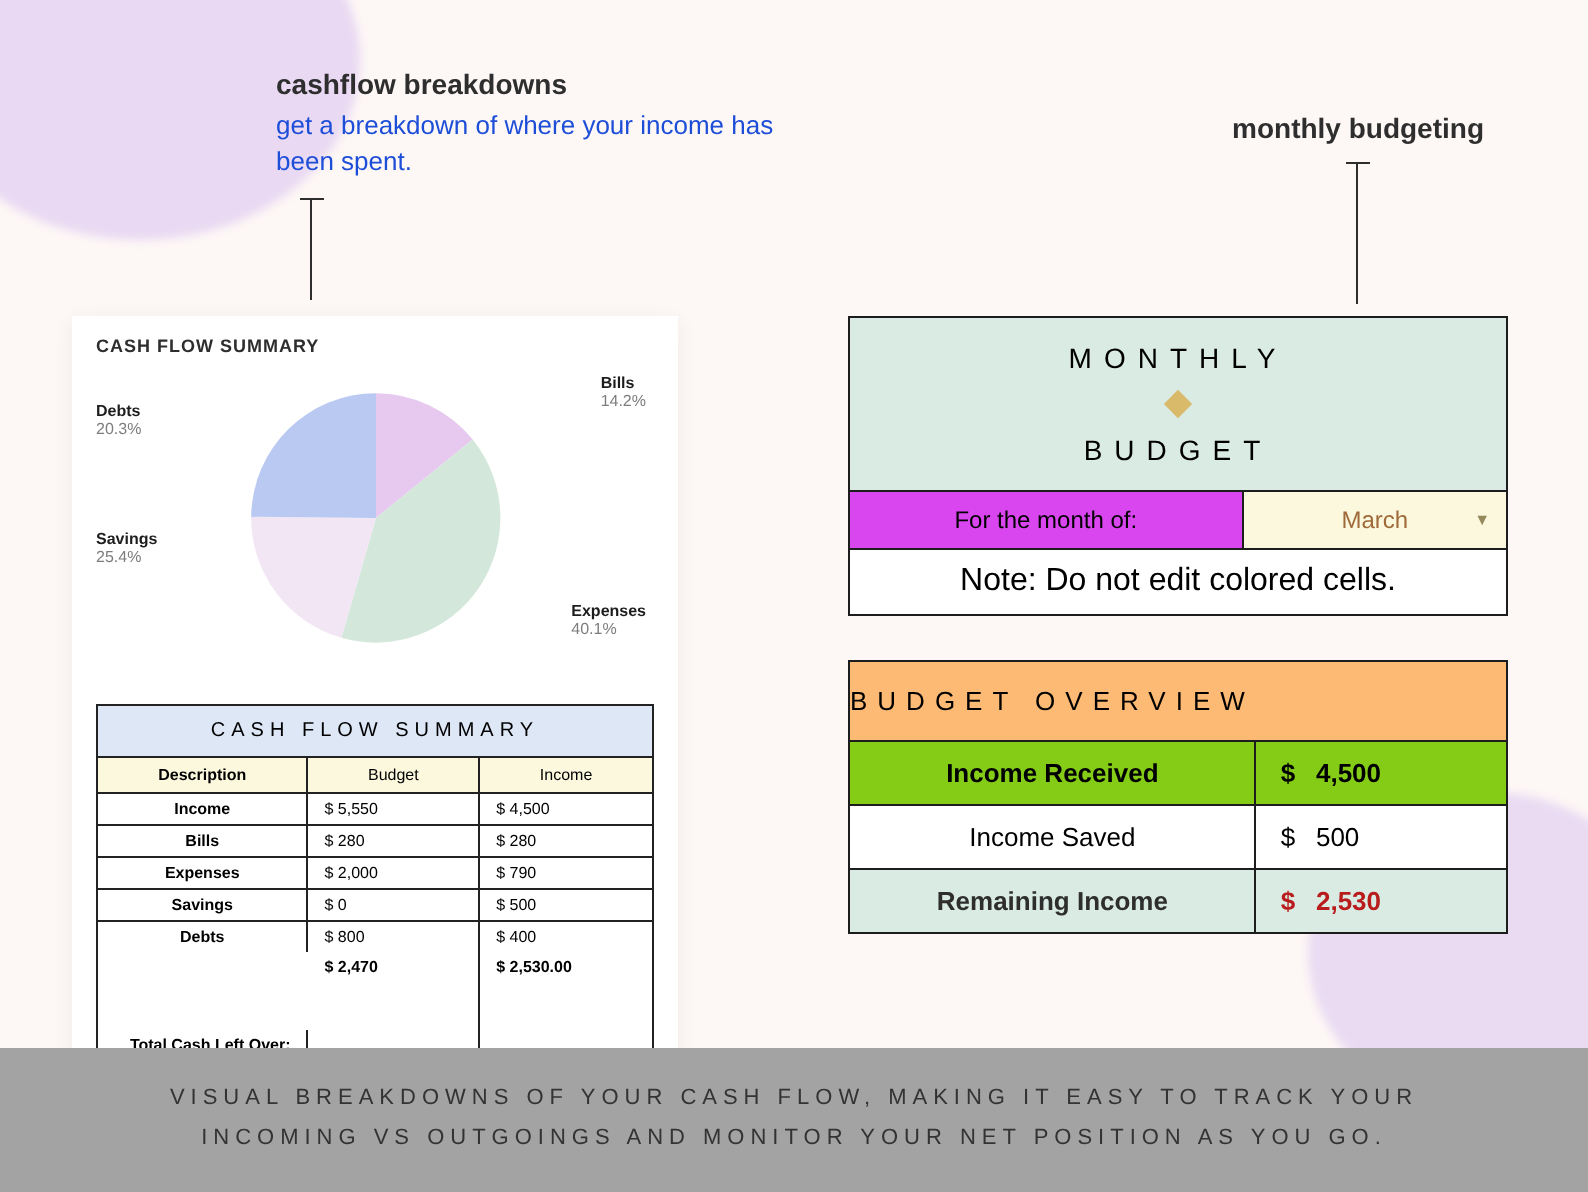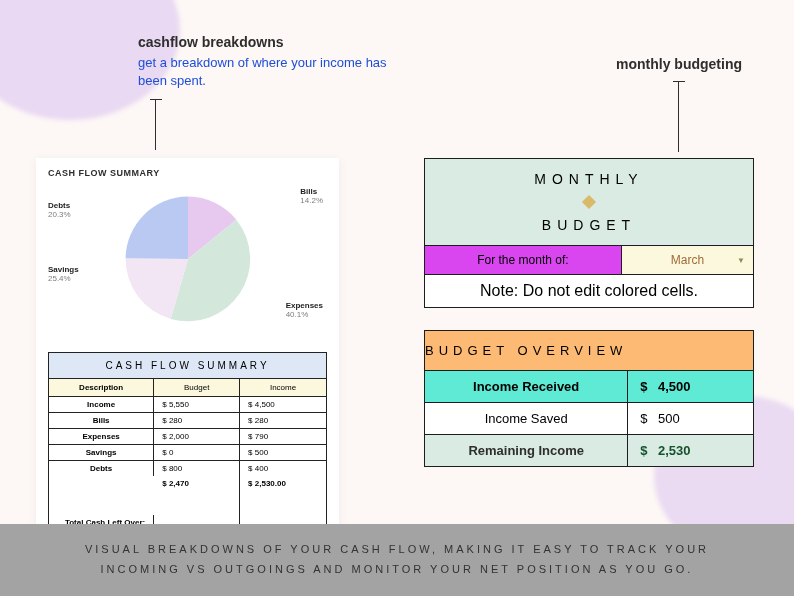--- a/index.html
+++ b/index.html
@@ -55,22 +55,22 @@
   .mb-note { text-align:center; font-size:16px; padding:7px 0; }
 
   .bo-card { background:#fff; border:1.5px solid #1d1d1d; }
   .bo-title { background:#fdba74; text-align:left; padding:12px 0; letter-spacing:5px; font-size:13px; border-bottom:1.5px solid #1d1d1d;}
   .bo-row { display:flex; border-bottom:1.5px solid #1d1d1d; }
   .bo-row:last-child { border-bottom:none;}
   .bo-row > div { padding:8px 12px; font-size:13px; }
   .bo-l { width:62%; border-right:1.5px solid #1d1d1d; text-align:center;}
   .bo-r { width:38%; }
   .bo-r .dollar { display:inline-block; width:14px;}
-  .bo-hl-purple .bo-l, .bo-hl-purple .bo-r { background:#5eead4; font-weight:700;}
-  .bo-hl-mint .bo-l, .bo-hl-mint .bo-r { background:#d9ebe2; font-weight:700; color:#14532d;}
+  .bo-hl-purple .bo-l, .bo-hl-purple .bo-r { background:#84cc16; font-weight:700;}
+  .bo-hl-mint .bo-l, .bo-hl-mint .bo-r { background:#d9ebe2; font-weight:700; color:#b91c1c;}
   .bo-hl-mint .bo-l { color:#2e2e2e;}
 
   .footer { position:absolute; left:0; right:0; bottom:0; background:#a3a3a3; text-align:center; padding:16px 60px; font-size:11px; letter-spacing:3px; line-height:1.8; color:#333; }
 </style>
 </head>
 <body>
 
 <div class="blob-tl"></div>
 <div class="blob-br"></div>
 

